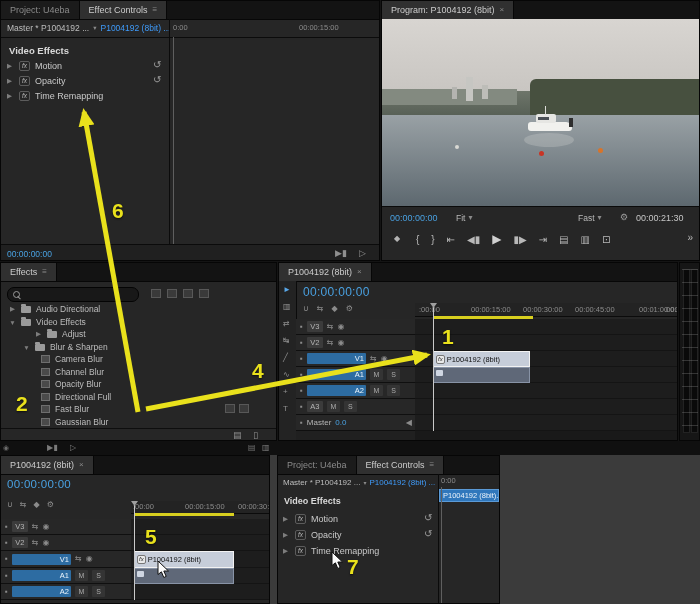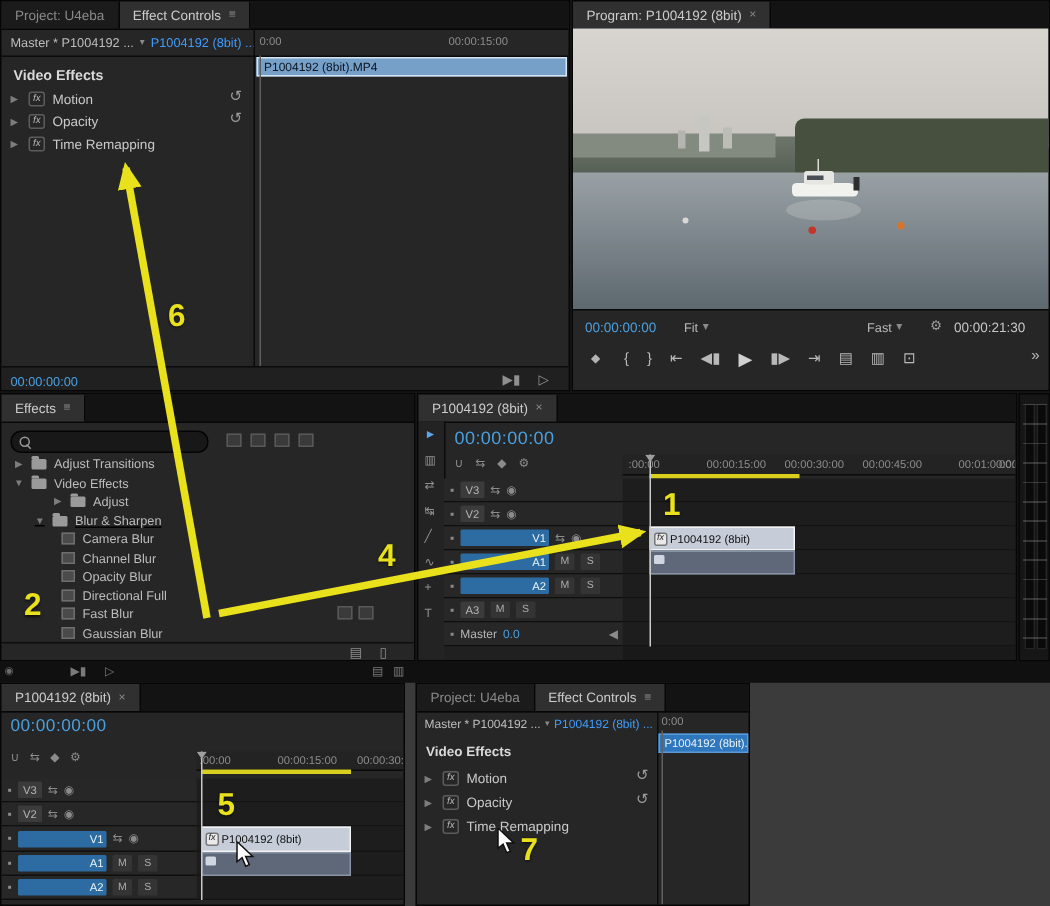--- a/index.html
+++ b/index.html
@@ -63,21 +63,20 @@
       <div class="abs" style="left:6px;top:0;height:18px;display:flex;align-items:center;gap:4px;">
         <span style="font-size:8.5px;color:#bdbdbd;white-space:nowrap;">Master * P1004192 ...</span>
         <span style="font-size:6.5px;color:#8a8a8a;">▾</span>
         <span style="font-size:8.5px;color:#3f9bfa;white-space:nowrap;">P1004192 (8bit) ...</span>
       </div>
     </div>
     <div class="abs" style="left:168px;top:18px;width:1px;height:225px;background:#0b0b0b;"></div>
     <span class="ruler-label" style="left:172px;top:23px;">0:00</span>
     <span class="ruler-label" style="left:298px;top:23px;">00:00:15:00</span>
     <div class="playhead" style="left:172px;top:36px;height:207px;background:#5f5f5f;"></div>
-    <div class="abs" style="left:170px;top:37px;width:207px;height:13px;background:#76a0c8;border:1px solid #d5e4f2;box-sizing:border-box;color:#0b1420;font-size:8px;line-height:11px;padding-left:4px;white-space:nowrap;overflow:hidden;">P1004192 (8bit).MP4</div>
     <div class="abs" style="left:8px;top:44px;font-size:9.5px;font-weight:bold;color:#d9d9d9;">Video Effects</div>
 
     <div class="fxrow" style="left:6px;top:58px;">
       <span class="twirl">▶</span>
       <span class="fxbadge">fx</span>
       <span class="fxname">Motion</span>
     </div>
     <span class="reset" style="left:152px;top:59px;">↺</span>
 
     <div class="fxrow" style="left:6px;top:73px;">
@@ -168,33 +167,33 @@
       <span class="lens"></span>
     </div>
     <span class="badge" style="left:150px;top:26px;"></span>
     <span class="badge" style="left:166px;top:26px;"></span>
     <span class="badge" style="left:182px;top:26px;"></span>
     <span class="badge" style="left:198px;top:26px;"></span>
 
     <div class="treerow" style="left:8px;top:40px;">
       <span class="twirl">▶</span>
       <span class="folder"></span>
-      <span class="treelabel">Adjust Transitions</span>
+      <span class="treelabel">Audio Directional</span>
     </div>
     <div class="treerow" style="left:8px;top:53px;">
       <span class="twirl">▼</span>
       <span class="folder"></span>
       <span class="treelabel">Video Effects</span>
     </div>
     <div class="treerow" style="left:22px;top:65px;padding-left:12px;">
       <span class="twirl">▶</span>
       <span class="folder"></span>
       <span class="treelabel">Adjust</span>
     </div>
-    <div class="treerow" style="left:22px;top:78px;text-decoration:underline;">
+    <div class="treerow" style="left:22px;top:78px;">
       <span class="twirl">▼</span>
       <span class="folder"></span>
       <span class="treelabel">Blur &amp; Sharpen</span>
     </div>
     <div class="treerow" style="left:40px;top:90px;">
       <span class="fxitem"></span>
       <span class="treelabel">Camera Blur</span>
     </div>
     <div class="treerow" style="left:40px;top:103px;">
       <span class="fxitem"></span>

